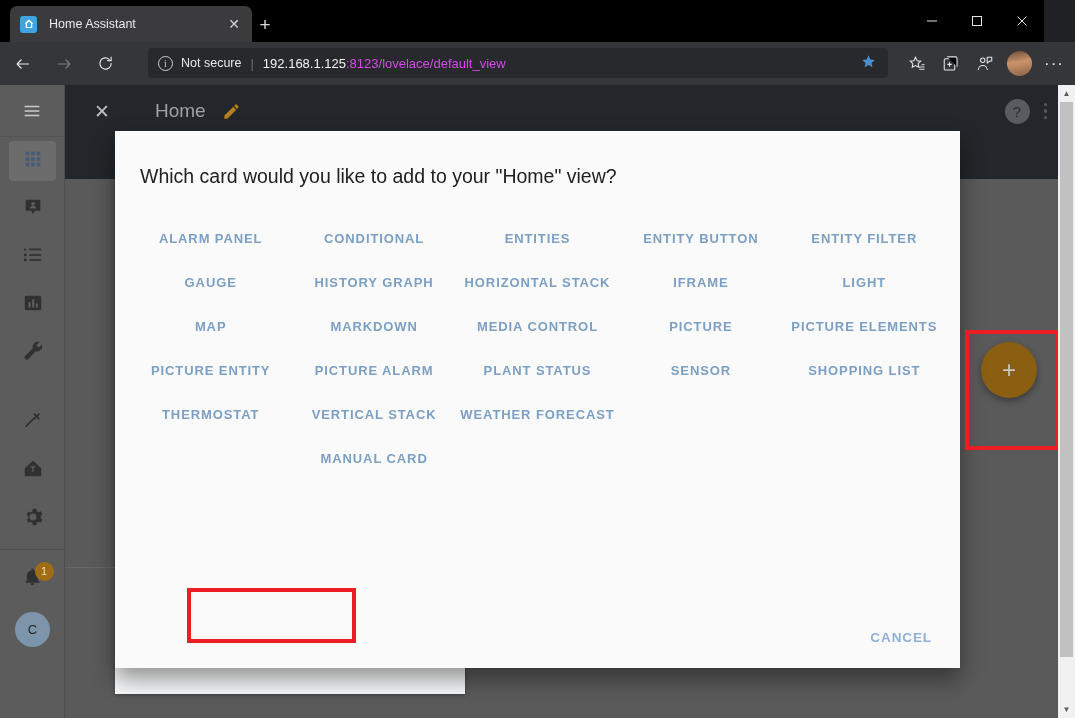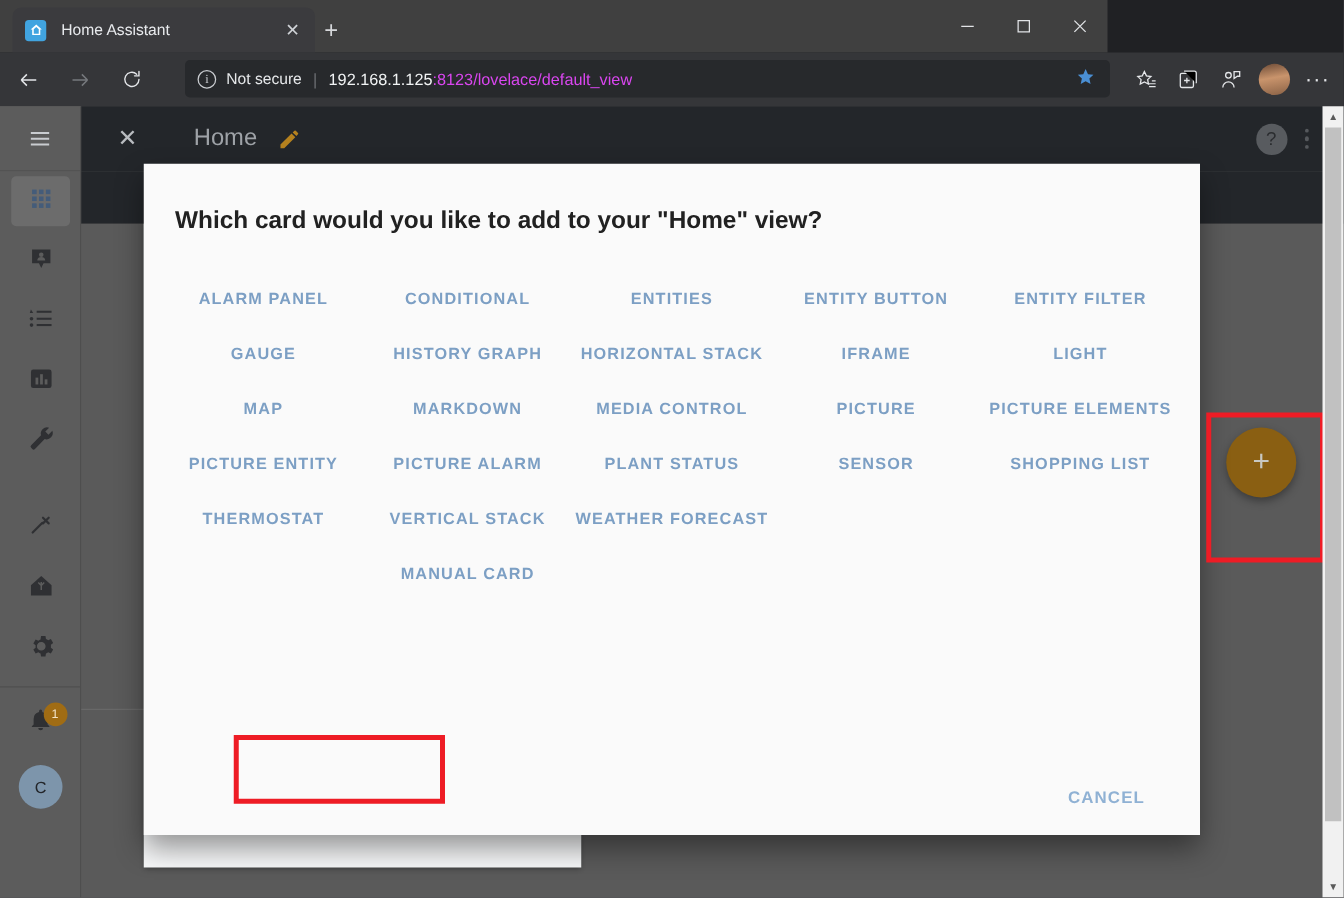--- a/index.html
+++ b/index.html
@@ -6,22 +6,22 @@
   html, body {
     width: 1075px; height: 718px;
     overflow: hidden;
     background: #202124;
     font-family: "Liberation Sans", sans-serif;
   }
   #root { position: relative; width: 1075px; height: 718px; }
 
   
   .browser-titlebar {
-    position: absolute; left: 0; top: 0; width: 886px; height: 42px;
-    background: #404040;
+    position: absolute; left: 0; top: 0; width: 1044px; height: 42px;
+    background: #000000;
   }
   .tab {
     position: absolute; left: 10px; top: 6px; width: 242px; height: 36px;
     background: #3b3b3e; border-radius: 7px 7px 0 0;
     display: flex; align-items: center; padding: 0 8px 0 10px;
   }
   .favicon {
     width: 17px; height: 17px; border-radius: 3px;
     background: #41a4e0; flex: 0 0 auto;
     display: flex; align-items: center; justify-content: center;
@@ -143,33 +143,33 @@
   }
   .ghost-line { position: absolute; height: 1px; background: rgba(255,255,255,0.09); }
 
   
   .scrim { position: absolute; left: 0; top: 0; width: 1075px; height: 633px; background: rgba(0,0,0,0.0); }
   .dialog {
     position: absolute; left: 115px; top: 46px; width: 845px; height: 537px;
     background: #fafafa; box-shadow: 0 11px 22px rgba(0,0,0,0.42);
   }
   .dialog-title {
-    color: #212121; font-size: 19.5px; padding: 34px 0 0 25px; font-weight: bold;
+    color: #212121; font-size: 19.5px; padding: 34px 0 0 25px;
   }
   .card-grid {
     display: grid; grid-template-columns: repeat(5, 1fr);
     padding: 28px 14px 0 14px; row-gap: 0;
   }
   .card-opt {
     height: 44px; display: flex; align-items: center; justify-content: center;
     color: #7c9fc4; font-size: 13px; font-weight: bold; letter-spacing: 0.9px;
     position: relative;
   }
   .dialog-actions {
-    position: absolute; right: 32px; bottom: 14px;
+    position: absolute; right: 16px; bottom: 14px;
   }
   .cancel-btn {
     color: #8fb1d4; font-size: 13.5px; font-weight: bold; letter-spacing: 0.9px;
     padding: 9px 12px;
   }
 
   
   .redbox { position: absolute; border: 4px solid #ee1c25; pointer-events: none; }
   #redbox-thermostat { left: 187px; top: 503px; width: 169px; height: 55px; }
   #redbox-fab { left: 965px; top: 245px; width: 95px; height: 120px; }

